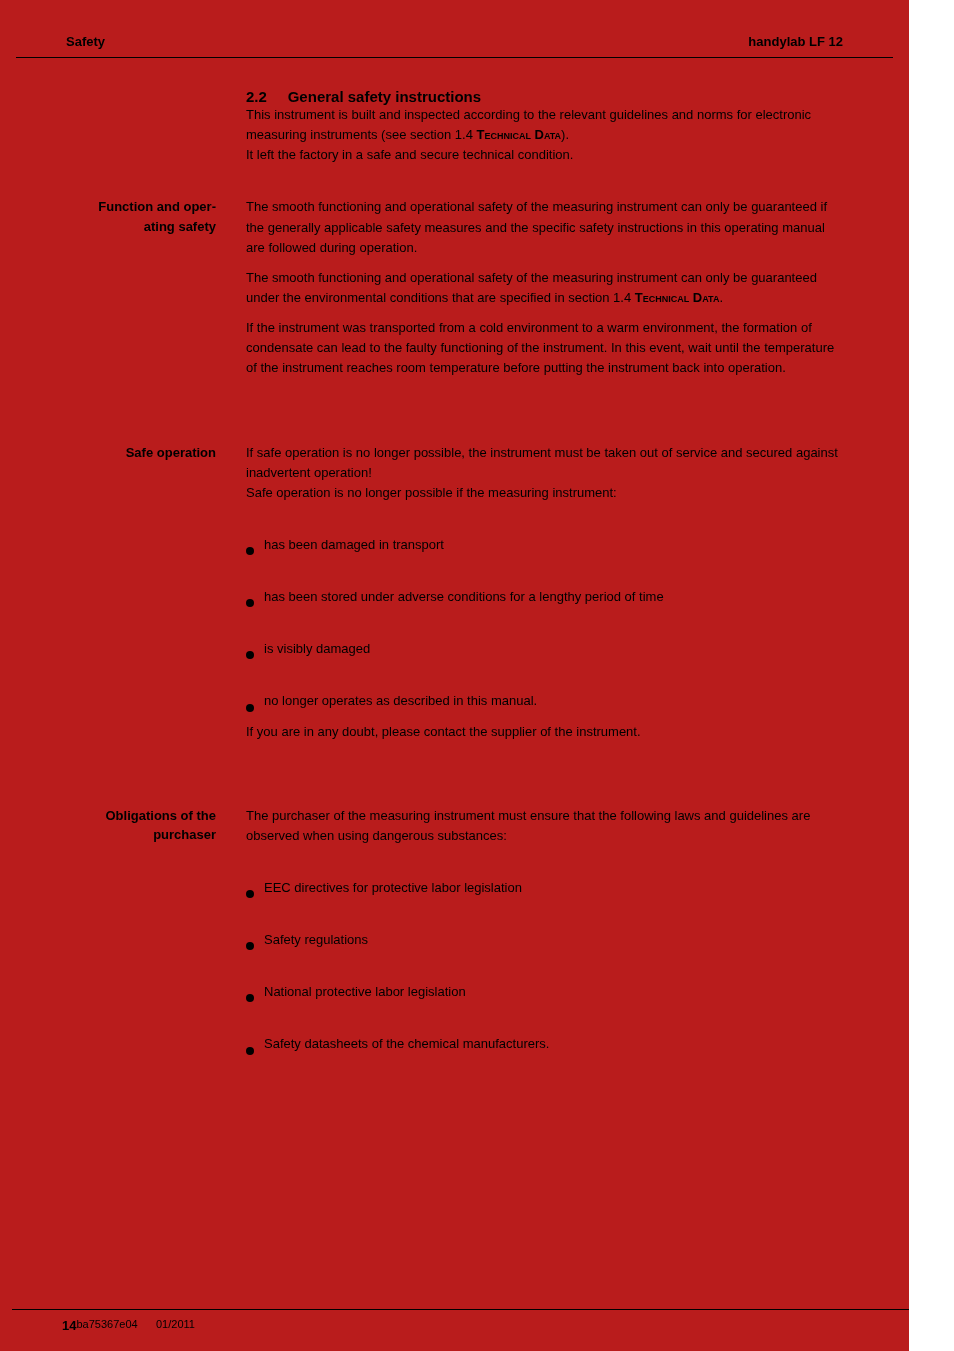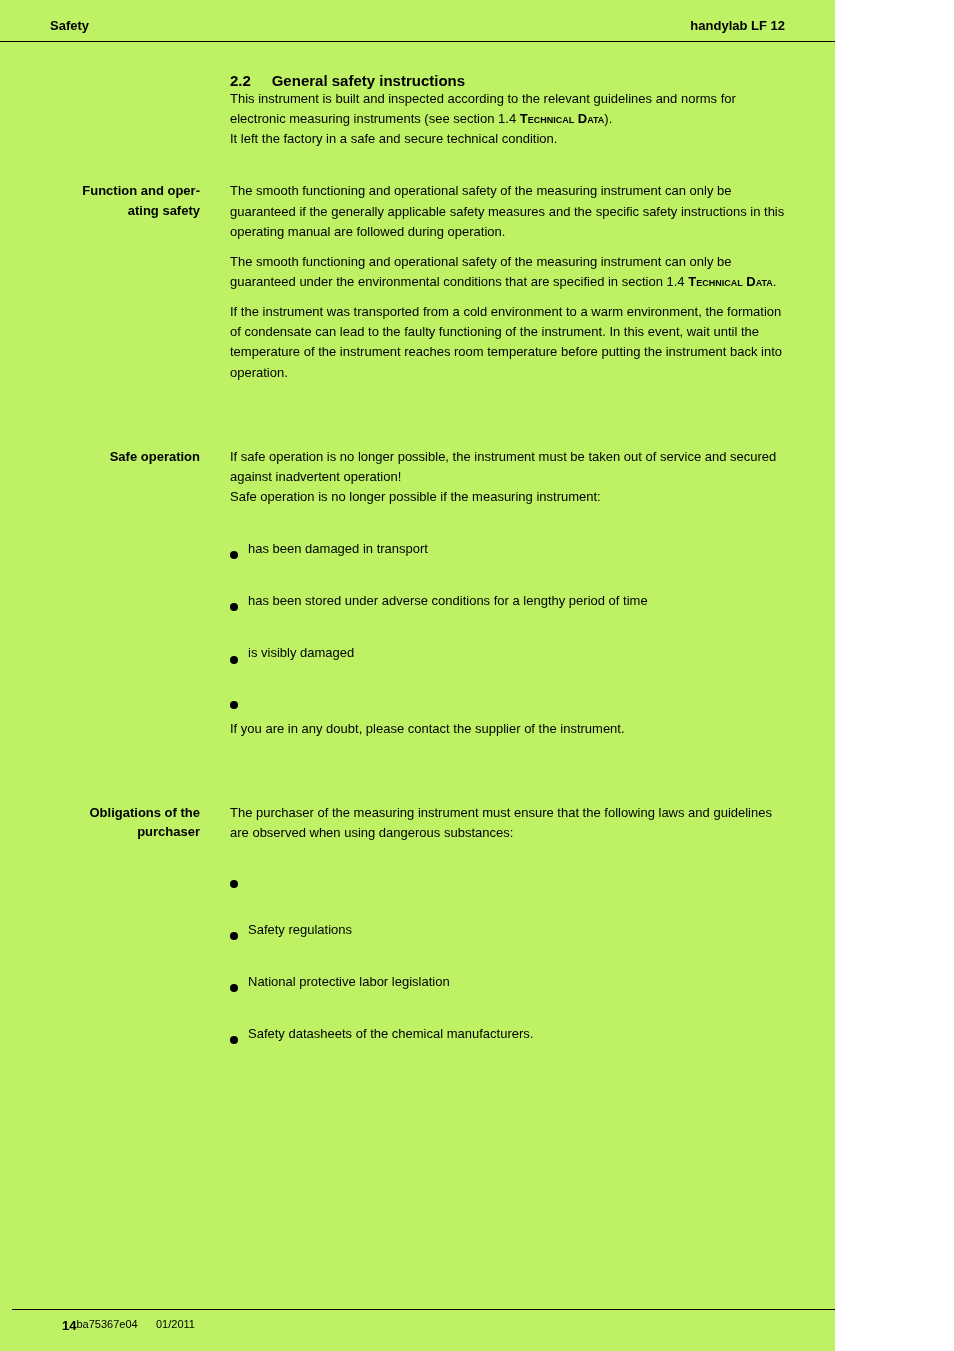--- a/index.html
+++ b/index.html
@@ -11,25 +11,25 @@
     body {
       background: #ffffff;
       font-family: Arial, Helvetica, sans-serif;
       font-size: 13px;
       color: #000000;
       width: 954px;
       min-height: 1351px;
     }
 
     .page {
-      width: 835px;
+      width: 909px;
       min-height: 1351px;
-      padding: 0;
+      padding: 16px;
       position: relative;
-      background: #bef264;
+      background: #b91c1c;
     }
 
     
     .header {
       display: flex;
       justify-content: space-between;
       align-items: flex-end;
       padding: 18px 50px 8px 50px;
       border-bottom: 1.5px solid #000;
       margin-bottom: 30px;
@@ -222,38 +222,40 @@
           <li>
             <span class="bullet-dot"></span>
             <span>has been stored under adverse conditions for a lengthy period of time</span>
           </li>
           <li>
             <span class="bullet-dot"></span>
             <span>is visibly damaged</span>
           </li>
           <li>
             <span class="bullet-dot"></span>
+            <span>no longer operates as described in this manual.</span>
           </li>
         </ul>
         <p>If you are in any doubt, please contact the supplier of the instrument.</p>
       </div>
     </div>
 
     <div class="spacer"></div>
 
     <div class="section">
       <div class="section-label">
         <span>Obligations of the</span><br>
         <span>purchaser</span>
       </div>
       <div class="section-body">
         <p>The purchaser of the measuring instrument must ensure that the following laws and guidelines are observed when using dangerous substances:</p>
         <ul class="bullet-list">
           <li>
             <span class="bullet-dot"></span>
+            <span>EEC directives for protective labor legislation</span>
           </li>
           <li>
             <span class="bullet-dot"></span>
             <span>Safety regulations</span>
           </li>
           <li>
             <span class="bullet-dot"></span>
             <span>National protective labor legislation</span>
           </li>
           <li>

